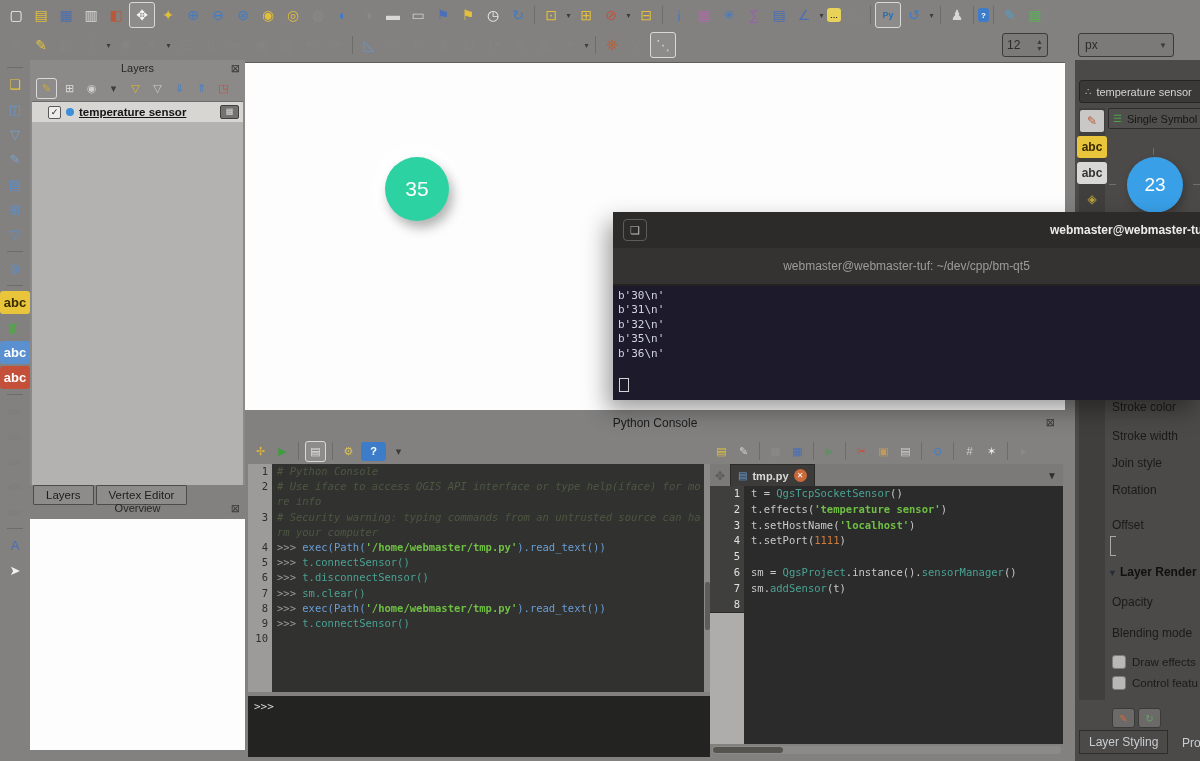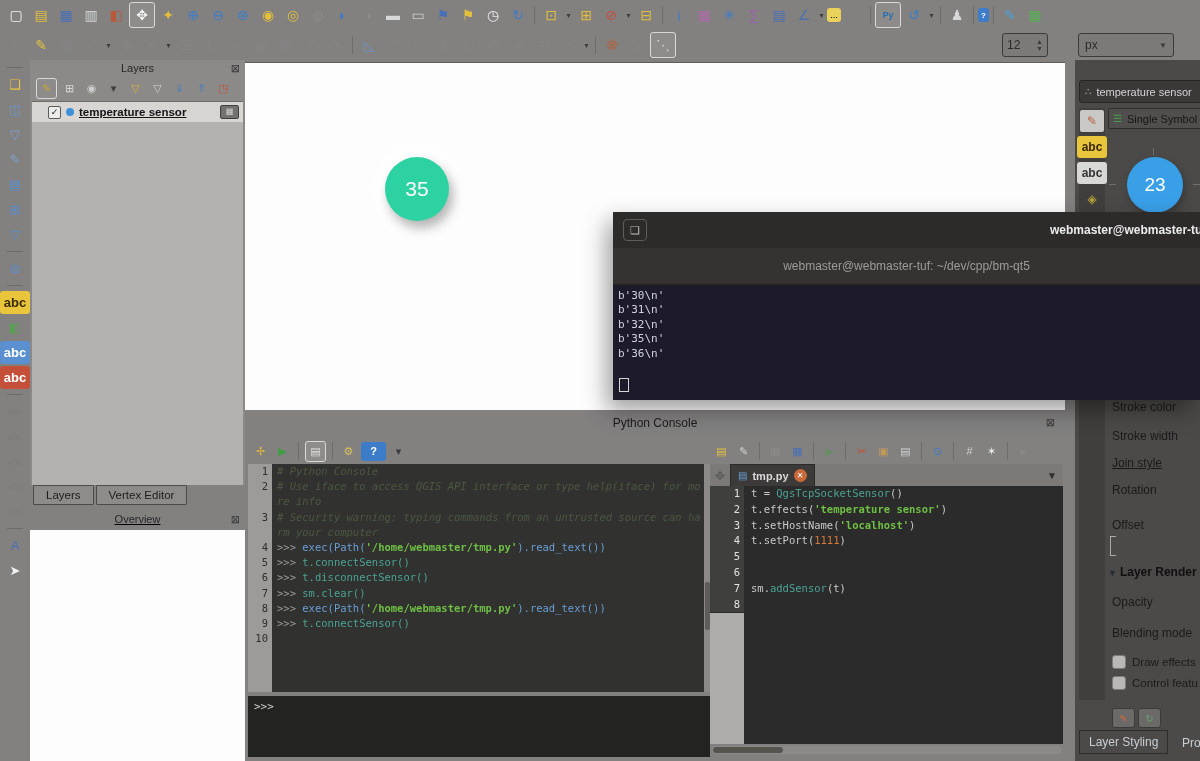--- a/index.html
+++ b/index.html
@@ -37,21 +37,21 @@
   .layer-row{height:20px;background:#d7d6d3;display:flex;align-items:center;gap:5px;padding-left:16px;position:relative;}
   .cbx{width:11px;height:11px;background:#ececea;border:1px solid #5a5a58;border-radius:2px;
        font-size:9px;line-height:11px;text-align:center;color:#222;}
   .dot{width:8px;height:8px;border-radius:50%;background:#3d8fd8;}
   .layer-name{font-size:11.5px;font-weight:bold;text-decoration:underline;color:#141414;}
   .chip{margin-left:auto;margin-right:4px;width:17px;height:12px;background:#73726f;border:1px solid #3f3f3d;
         border-radius:2px;color:#d8d8d8;font-size:8px;line-height:12px;text-align:center;}
   .lv-tabs{position:absolute;left:30px;top:485px;height:25px;display:flex;align-items:flex-start;gap:2px;padding-left:3px;}
   .lv-tab{border:1px solid #4c4c4a;background:#8d8c8a;color:#1d1d1d;font-size:11.5px;
           padding:3px 12px;border-radius:1px;}
-  .overview-panel{position:absolute;left:30px;top:511px;width:215px;height:250px;text-decoration:underline;}
+  .overview-panel{position:absolute;left:30px;top:500px;width:215px;height:250px;}
   .overview-body{position:absolute;left:0;top:19px;width:215px;bottom:0;background:#fdfdfd;}
   
   .map{position:absolute;left:245px;top:62px;width:820px;height:348px;background:#fdfdfd;border-top:1px solid #5e5d5b;}
   .marker{position:absolute;border-radius:50%;display:flex;align-items:center;justify-content:center;
           color:#fff;font-size:21px;}
   .marker.teal{left:140px;top:94px;width:64px;height:64px;background:#2dd2a2;
                box-shadow:4px 7px 12px rgba(0,0,0,.30), 0 0 0 14px rgba(255,255,255,.55);}
   
   .term{position:absolute;left:613px;top:212px;width:587px;height:188px;background:#2c2b2a;
         box-shadow:-6px 10px 22px rgba(0,0,0,.38);z-index:40;}
@@ -323,21 +323,21 @@
       <span class="stext">Single Symbol</span>
     </div>
     <span class="tick" style="left:78px;top:88px;width:1px;height:7px;"></span>
     <span class="tick" style="left:34px;top:124px;width:7px;height:1px;"></span>
     <span class="tick" style="left:118px;top:124px;width:7px;height:1px;"></span>
     <div class="marker blue">
       <span>23</span>
     </div>
     <div class="rlabel" style="top:340px;">Stroke color</div>
     <div class="rlabel" style="top:369px;">Stroke width</div>
-    <div class="rlabel" style="top:396px;text-decoration:underline;">Join style</div>
+    <div class="rlabel" style="top:396px;">Join style</div>
     <div class="rlabel" style="top:423px;">Rotation</div>
     <div class="rlabel" style="top:458px;">Offset</div>
     <div class="field-frag" style="top:476px;"></div>
     <div class="rsection" style="top:505px;">
       <span class="car">▼</span><span>Layer Render</span>
     </div>
     <div class="rlabel" style="top:535px;">Opacity</div>
     <div class="rlabel" style="top:566px;">Blending mode</div>
     <div class="rcheck" style="top:595px;">
       <span class="box"></span>
@@ -476,20 +476,21 @@
         <div class="cl">
           <span class="ln">4</span>
           <span class="lb"><span class="id">t.setPort(</span><span class="nu">1111</span><span class="id">)</span></span>
         </div>
         <div class="cl">
           <span class="ln">5</span>
           <span class="lb"></span>
         </div>
         <div class="cl">
           <span class="ln">6</span>
+          <span class="lb"><span class="id">sm = </span><span class="tl">QgsProject</span><span class="id">.instance().</span><span class="tl">sensorManager</span><span class="id">()</span></span>
         </div>
         <div class="cl">
           <span class="ln">7</span>
           <span class="lb"><span class="id">sm.</span><span class="tl">addSensor</span><span class="id">(t)</span></span>
         </div>
         <div class="cl">
           <span class="ln">8</span>
           <span class="lb"></span>
         </div>
       </div>

